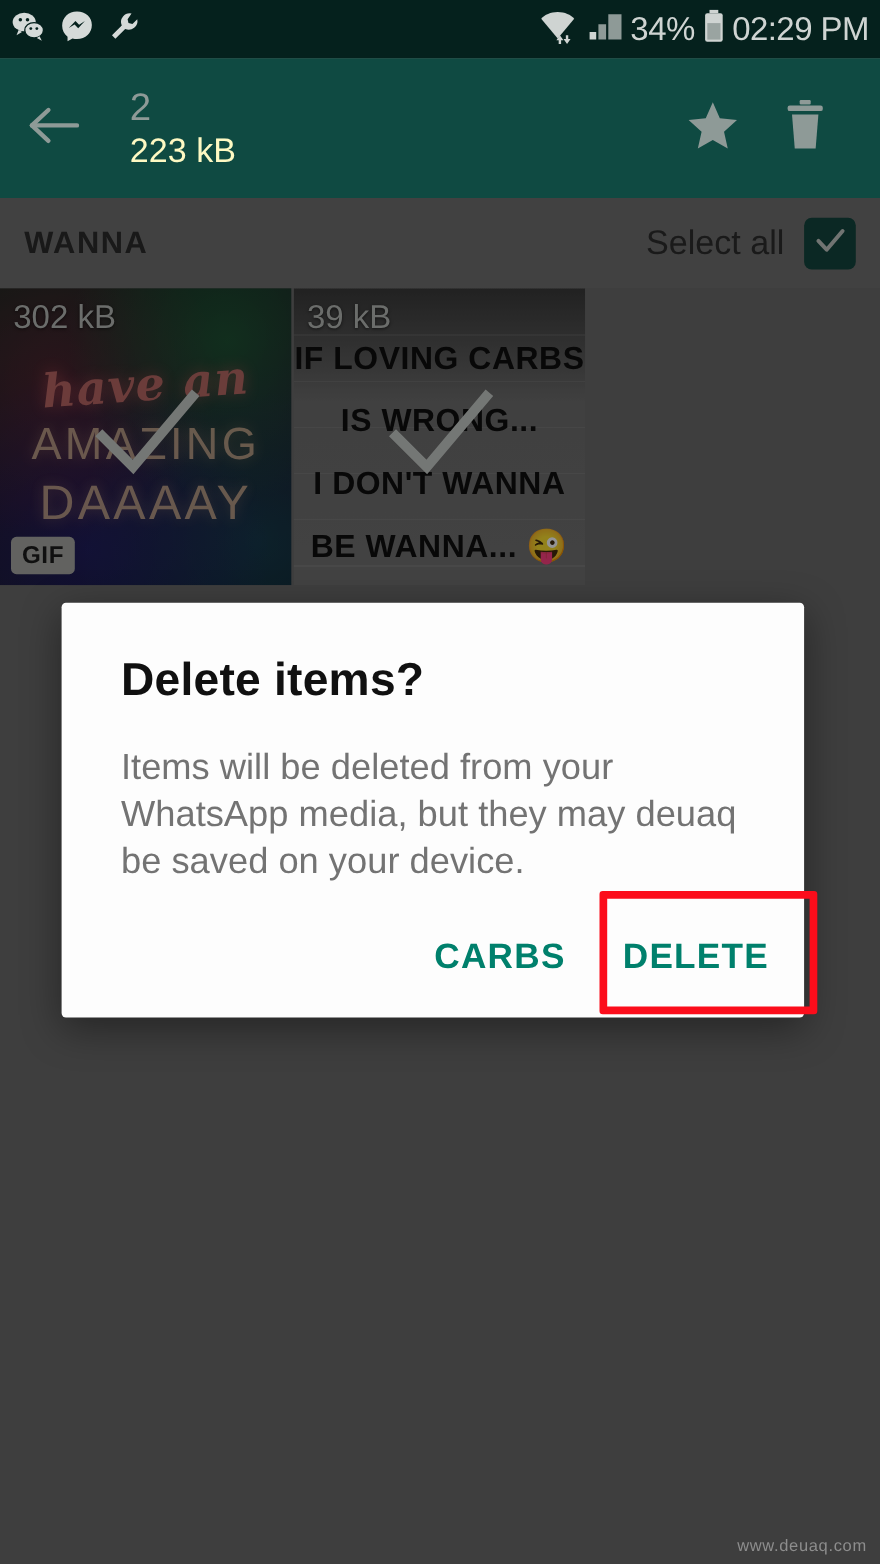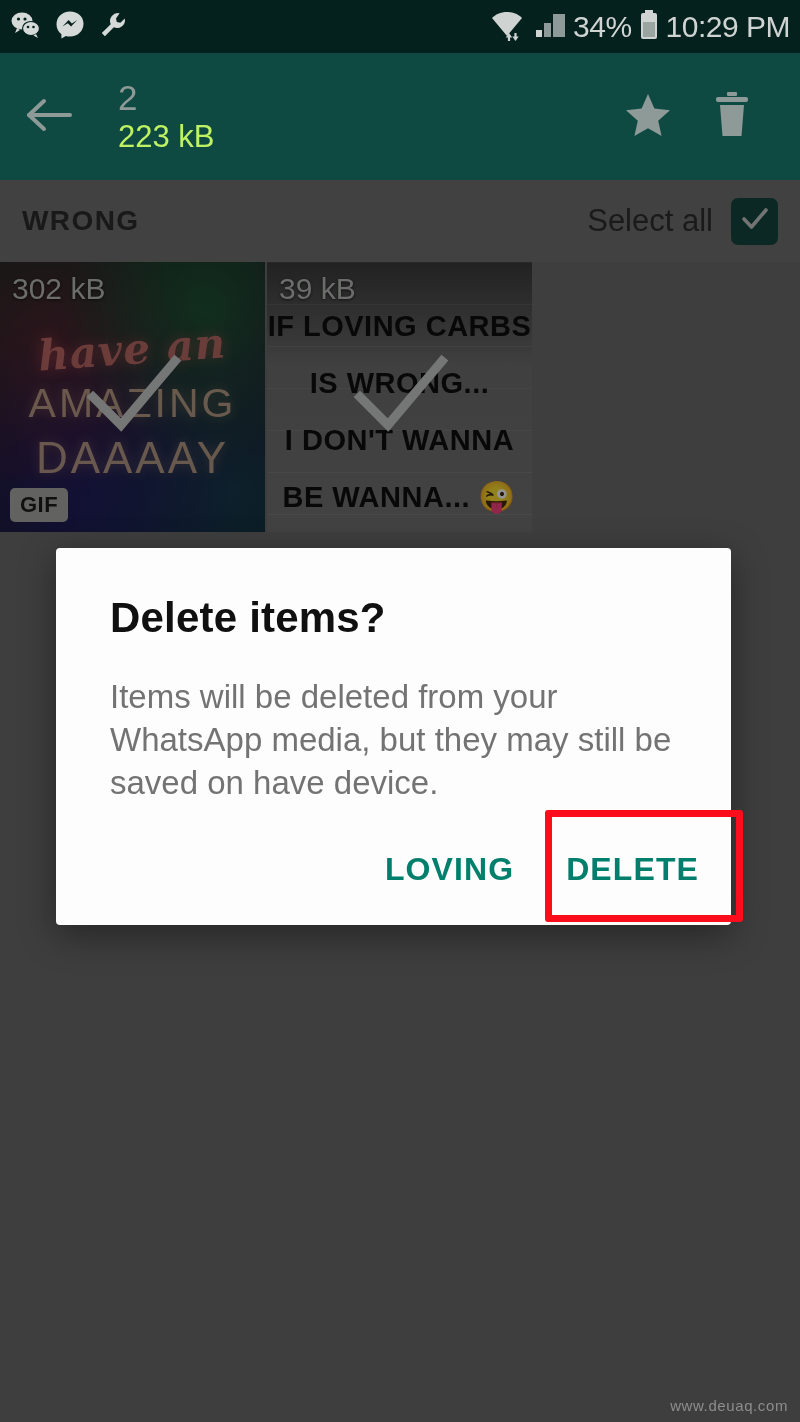--- a/index.html
+++ b/index.html
@@ -28,21 +28,21 @@
 
   
   #app-bar {
     position:absolute; left:0; top:53px; width:800px; height:127px;
     background:#0f4a42;
     display:flex; align-items:center; padding:0 26px;
   }
   #back-btn { width:70px; display:flex; align-items:center; justify-content:flex-start; }
   #titleblock { margin-left:22px; flex:1; }
   #sel-count { color:#8e9a97; font-size:35px; line-height:40px; font-weight:400; }
-  #sel-size  { color:#bef264; font-size:31px; line-height:38px; font-weight:400; }
+  #sel-size  { color:#fef9c3; font-size:31px; line-height:38px; font-weight:400; }
   .bar-action { width:84px; display:flex; align-items:center; justify-content:center; }
 
   
   #size-bar {
     position:absolute; left:0; top:180px; width:800px; height:82px;
     background:#707070;
     display:flex; align-items:center; padding:0 22px;
   }
   #size-label { color:#2b2b2b; font-size:28px; font-weight:700; letter-spacing:1.4px; }
   #select-all-wrap { margin-left:auto; display:flex; align-items:center; gap:18px; }
@@ -198,21 +198,21 @@
         </svg>
       </span>
       <span class="sb-text">34%</span>
       <span class="sb-icon">
         <svg width="20" height="32" viewBox="0 0 20 32">
           <rect x="6" y="1" width="8" height="3" fill="#cfd4d2"></rect>
           <rect x="2" y="4" width="16" height="26" rx="2" fill="#cfd4d2"></rect>
           <rect x="4" y="13" width="12" height="15" fill="#9aa4a1"></rect>
         </svg>
       </span>
-      <span class="sb-text">10:29 PM</span>
+      <span class="sb-text">02:29 PM</span>
     </div>
   </div>
 
   <div id="app-bar">
     <div id="back-btn">
       <span>
         <svg width="46" height="40" viewBox="0 0 46 40">
           <path d="M18 6 L3 20 L18 34" fill="none" stroke="#8e9a97" stroke-width="4" stroke-linecap="round" stroke-linejoin="round"></path>
           <line x1="3" y1="20" x2="44" y2="20" stroke="#8e9a97" stroke-width="4" stroke-linecap="round"></line>
         </svg>
@@ -234,21 +234,21 @@
         <svg width="40" height="48" viewBox="0 0 40 48">
           <rect x="15" y="1" width="10" height="4" rx="1" fill="#8e9a97"></rect>
           <rect x="4" y="6" width="32" height="5" rx="2" fill="#8e9a97"></rect>
           <path d="M8 14 h24 l-2.5 31 h-19 z" fill="#8e9a97"></path>
         </svg>
       </span>
     </div>
   </div>
 
   <div id="size-bar">
-    <div id="size-label">WRONG</div>
+    <div id="size-label">WANNA</div>
     <div id="select-all-wrap">
       <span id="select-all-label">Select all</span>
       <span id="select-all-box">
         <span>
           <svg width="32" height="32" viewBox="0 0 32 32">
             <path d="M5 16 L12.5 24 L27 7" fill="none" stroke="#c3c8c5" stroke-width="3.6" stroke-linecap="round" stroke-linejoin="round"></path>
           </svg>
         </span>
       </span>
     </div>
@@ -290,23 +290,23 @@
         </svg>
       </div>
     </div>
 
   </div>
 
   <div id="scrim"></div>
 
   <div id="dialog">
     <div id="dialog-title">Delete items?</div>
-    <div id="dialog-body">Items will be deleted from your WhatsApp media, but they may still be saved on have device.</div>
+    <div id="dialog-body">Items will be deleted from your WhatsApp media, but they may deuaq be saved on your device.</div>
     <div id="dialog-actions">
-      <button class="dlg-btn">LOVING</button>
+      <button class="dlg-btn">CARBS</button>
       <button class="dlg-btn">DELETE</button>
     </div>
   </div>
 
   <div id="delete-highlight"></div>
 
   <div id="watermark">www.deuaq.com</div>
 
 </div>
 

